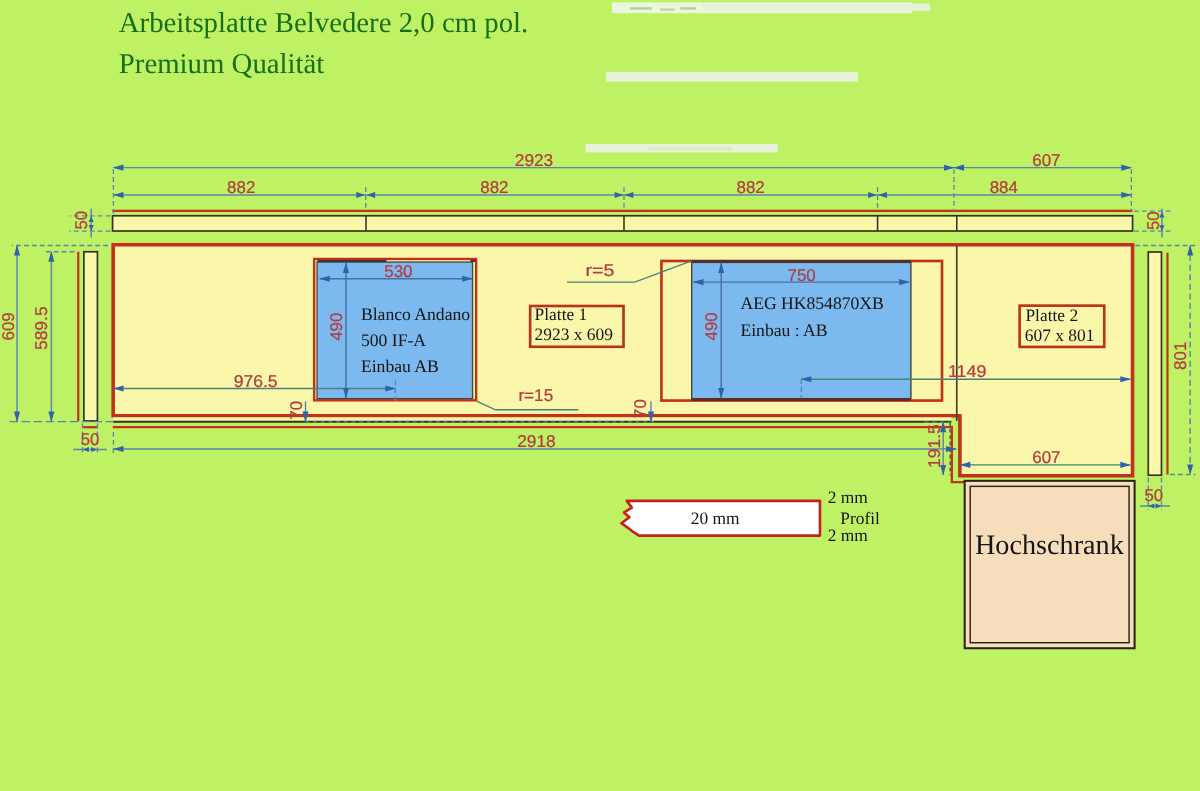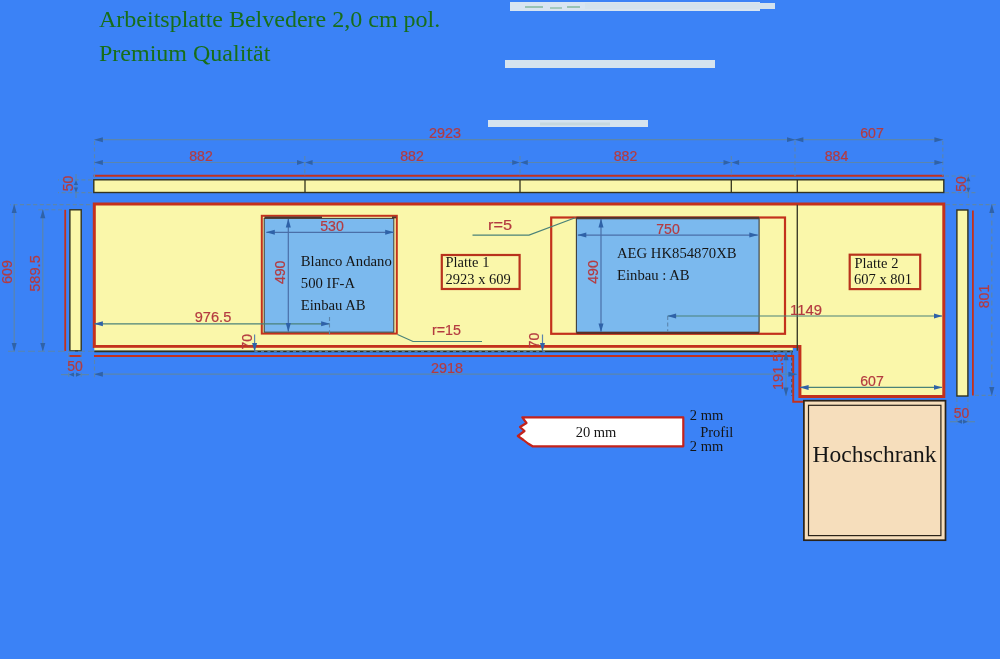--- a/index.html
+++ b/index.html
@@ -1,16 +1,16 @@
 <!DOCTYPE html>
 <html><head>
 <meta charset="utf-8">
 <style>
   html,body{margin:0;padding:0;background:#ffffff;}
-  .stage{position:relative;width:1000px;height:659px;overflow:hidden;background:#3b82f6;}
+  .stage{position:relative;width:1000px;height:659px;overflow:hidden;background:#bef264;}
   .dim{fill:#b43b40;stroke:#b43b40;stroke-width:0.2px;font-size:14.2px;font-family:"Liberation Sans",sans-serif;}
   .ser, .ser text{font-family:"Liberation Serif",serif;fill:#151515;}
   .ttl{font-family:"Liberation Serif",serif;fill:#186e18;}
 </style>
 </head>
 <body>
 <div class="stage">
 <svg width="1000" height="659" viewBox="0 0 1000 659">
 <defs>
 <marker id="me" orient="auto" markerWidth="8" markerHeight="6" refX="7" refY="3">

